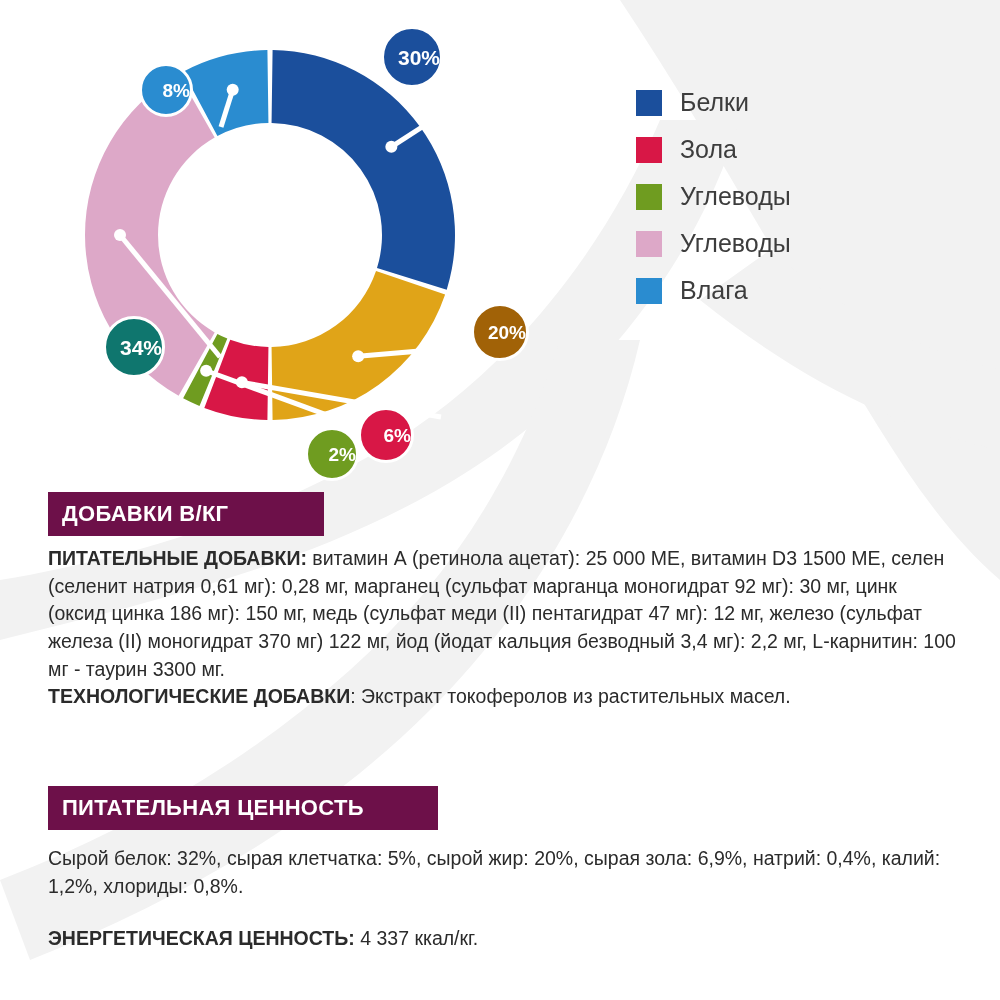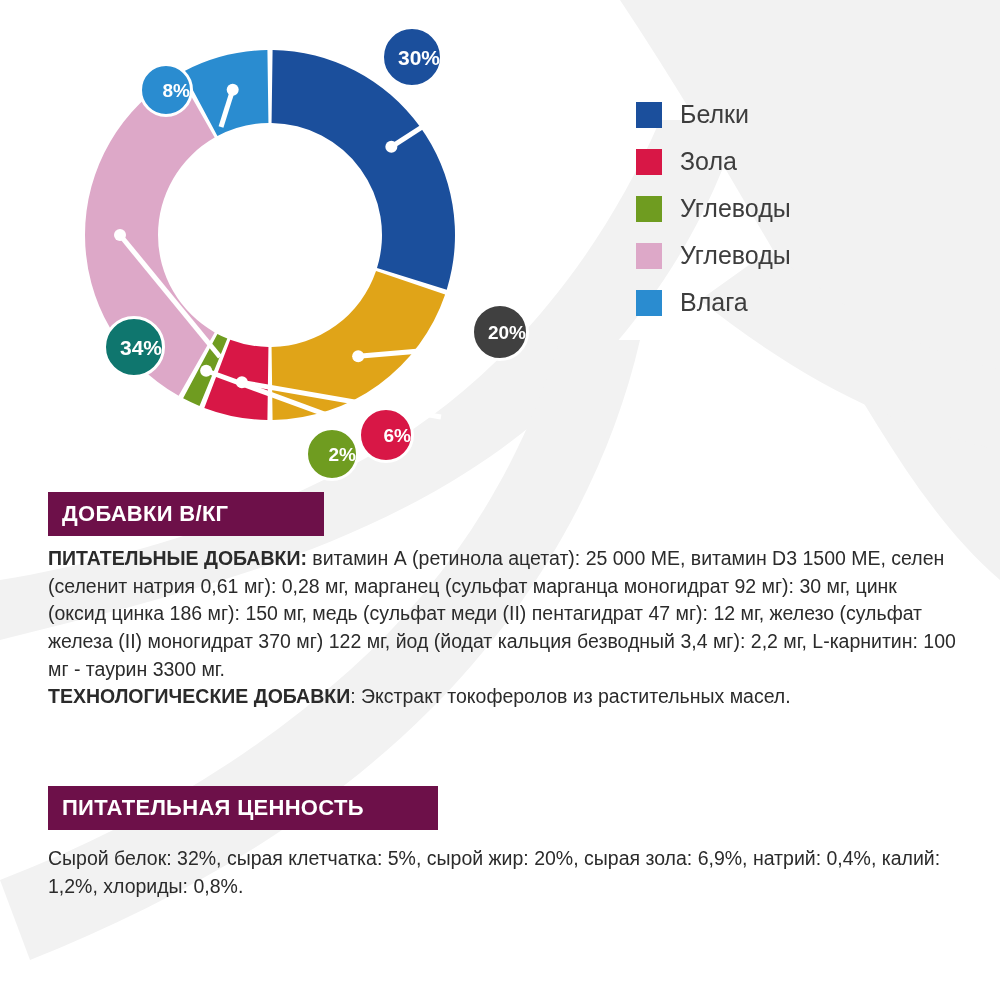--- a/index.html
+++ b/index.html
@@ -59,21 +59,21 @@
     font-weight: bold;
     color: #ffffff;
     box-sizing: border-box;
   }
   .bubble span { line-height: 1; }
 
   
   .legend {
     position: absolute;
     left: 636px;
-    top: 100px;
+    top: 88px;
     width: 340px;
   }
   .legend-row {
     display: flex;
     align-items: center;
     margin-bottom: 18px;
   }
   .legend-swatch {
     width: 26px;
     height: 26px;
@@ -165,21 +165,21 @@
 
     <div class="bubble" style="left:381px;top:26px;width:62px;height:62px;background:#1b4f9c;font-size:21px;">
       <span>30%</span>
     </div>
     <div class="bubble" style="left:139px;top:63px;width:54px;height:54px;background:#2a8cd0;font-size:19px;">
       <span>8%</span>
     </div>
     <div class="bubble" style="left:103px;top:316px;width:62px;height:62px;background:#0f766e;font-size:21px;">
       <span>34%</span>
     </div>
-    <div class="bubble" style="left:471px;top:303px;width:58px;height:58px;background:#404040;font-size:19px;">
+    <div class="bubble" style="left:471px;top:303px;width:58px;height:58px;background:#a16207;font-size:19px;">
       <span>20%</span>
     </div>
     <div class="bubble" style="left:305px;top:427px;width:54px;height:54px;background:#6f9c20;font-size:19px;">
       <span>2%</span>
     </div>
     <div class="bubble" style="left:358px;top:407px;width:56px;height:56px;background:#d81746;font-size:19px;">
       <span>6%</span>
     </div>
   </div>
 
@@ -221,14 +221,17 @@
   </div>
 
   <div id="nutrition-title-wrap">
     <div class="section-title">ПИТАТЕЛЬНАЯ ЦЕННОСТЬ</div>
   </div>
 
   <div class="body-block" id="nutrition-body">
     <span>Сырой белок: 32%, сырая клетчатка: 5%, сырой жир: 20%, сырая зола: 6,9%, натрий: 0,4%, калий: 1,2%, хлориды: 0,8%.</span>
   </div>
 
+  <div class="body-block" id="energy-body">
+    <span class="b">ЭНЕРГЕТИЧЕСКАЯ ЦЕННОСТЬ:</span><span> 4 337 ккал/кг.</span>
+  </div>
 
 </div>
 
 </body></html>

